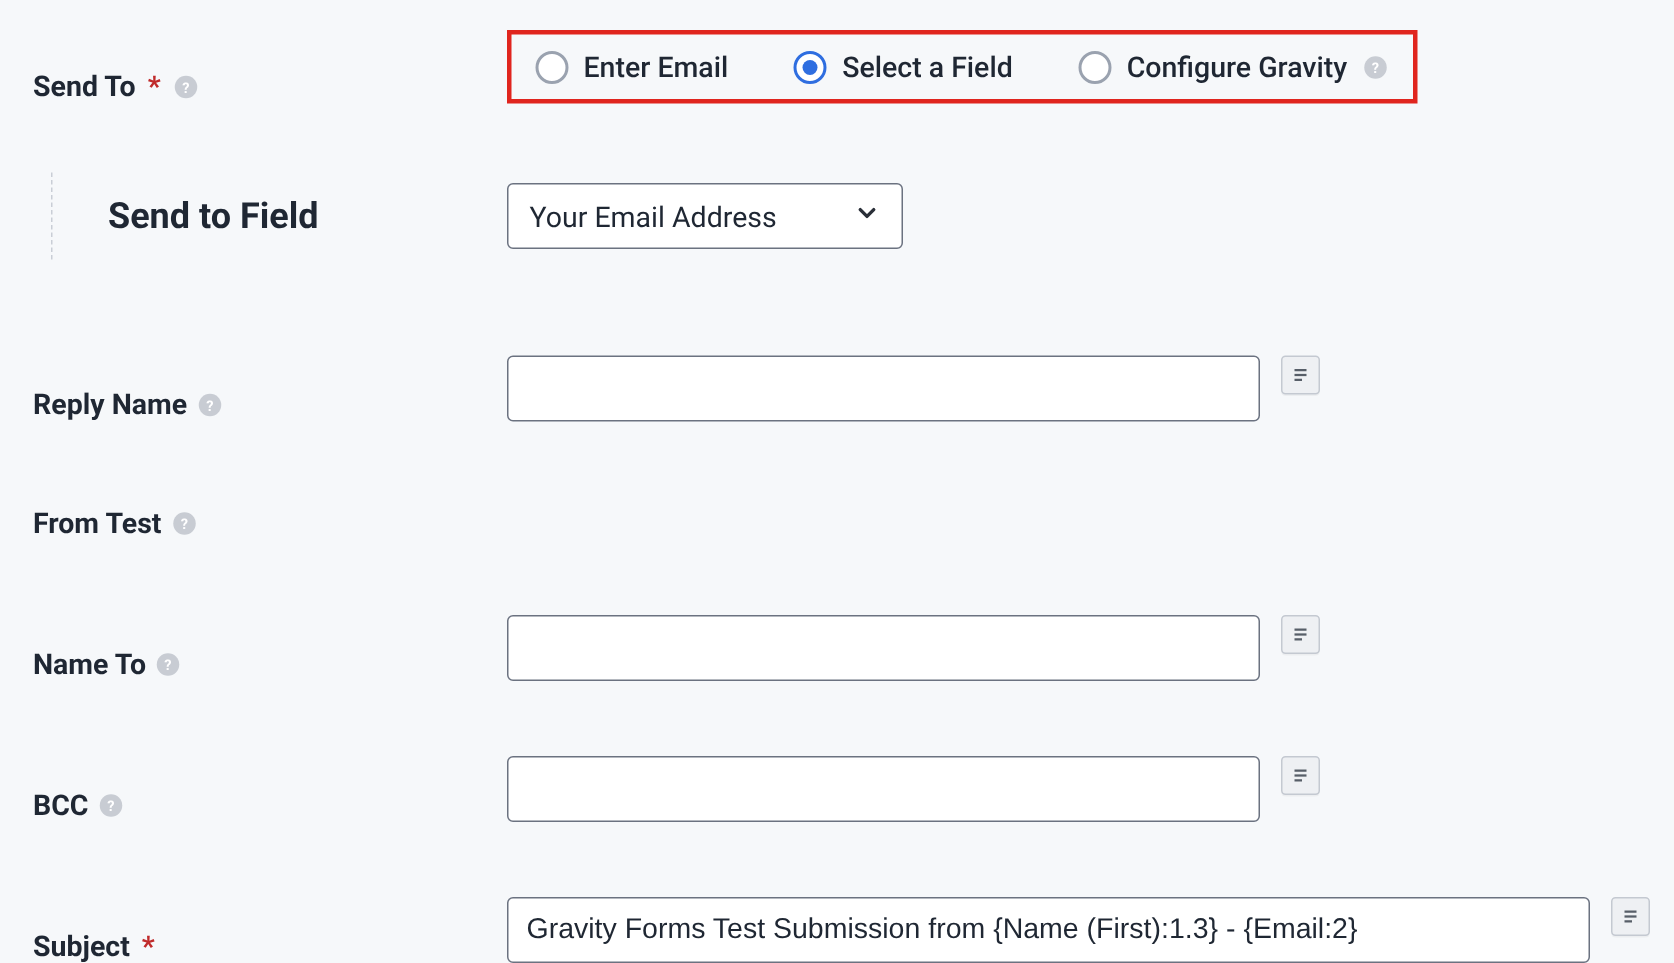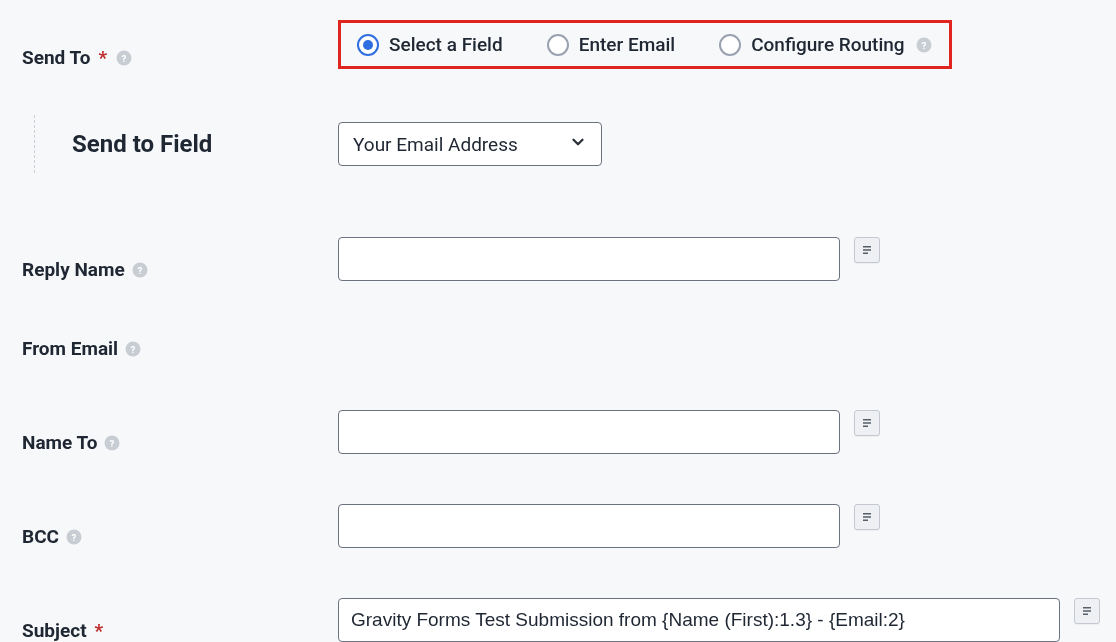--- a/index.html
+++ b/index.html
@@ -179,30 +179,30 @@
           <svg viewBox="0 0 24 24" fill="currentColor">
               <circle cx="12" cy="12" r="10" fill="#c8ccd3"></circle>
               <text x="12" y="17" text-anchor="middle" font-size="13" font-weight="700" fill="#fff">?</text>
             </svg>
         </span>
       </span>
     </div>
     <div class="field-col">
       <div class="radio-box">
         <label class="radio-opt">
+          <span class="radio"></span>
+          <span>Enter Email</span>
+        </label>
+        <label class="radio-opt">
           <span class="radio checked"></span>
           <span>Select a Field</span>
         </label>
         <label class="radio-opt">
           <span class="radio"></span>
-          <span>Enter Email</span>
-        </label>
-        <label class="radio-opt">
-          <span class="radio"></span>
-          <span>Configure Routing</span>
+          <span>Configure Gravity</span>
           <span class="help-icon">
             <svg viewBox="0 0 24 24">
                 <circle cx="12" cy="12" r="10" fill="#c8ccd3"></circle>
                 <text x="12" y="17" text-anchor="middle" font-size="13" font-weight="700" fill="#fff">?</text>
               </svg>
           </span>
         </label>
       </div>
     </div>
   </div>
@@ -244,21 +244,21 @@
             <rect x="4" y="10.5" width="16" height="3"></rect>
             <rect x="4" y="17" width="10" height="3"></rect>
           </svg>
       </button>
     </div>
   </div>
 
   <div class="row">
     <div class="label-col">
       <span class="label-text">
-        <span>From Email</span>
+        <span>From Test</span>
         <span class="help-icon">
           <svg viewBox="0 0 24 24">
               <circle cx="12" cy="12" r="10" fill="#c8ccd3"></circle>
               <text x="12" y="17" text-anchor="middle" font-size="13" font-weight="700" fill="#fff">?</text>
             </svg>
         </span>
       </span>
     </div>
   </div>
 

